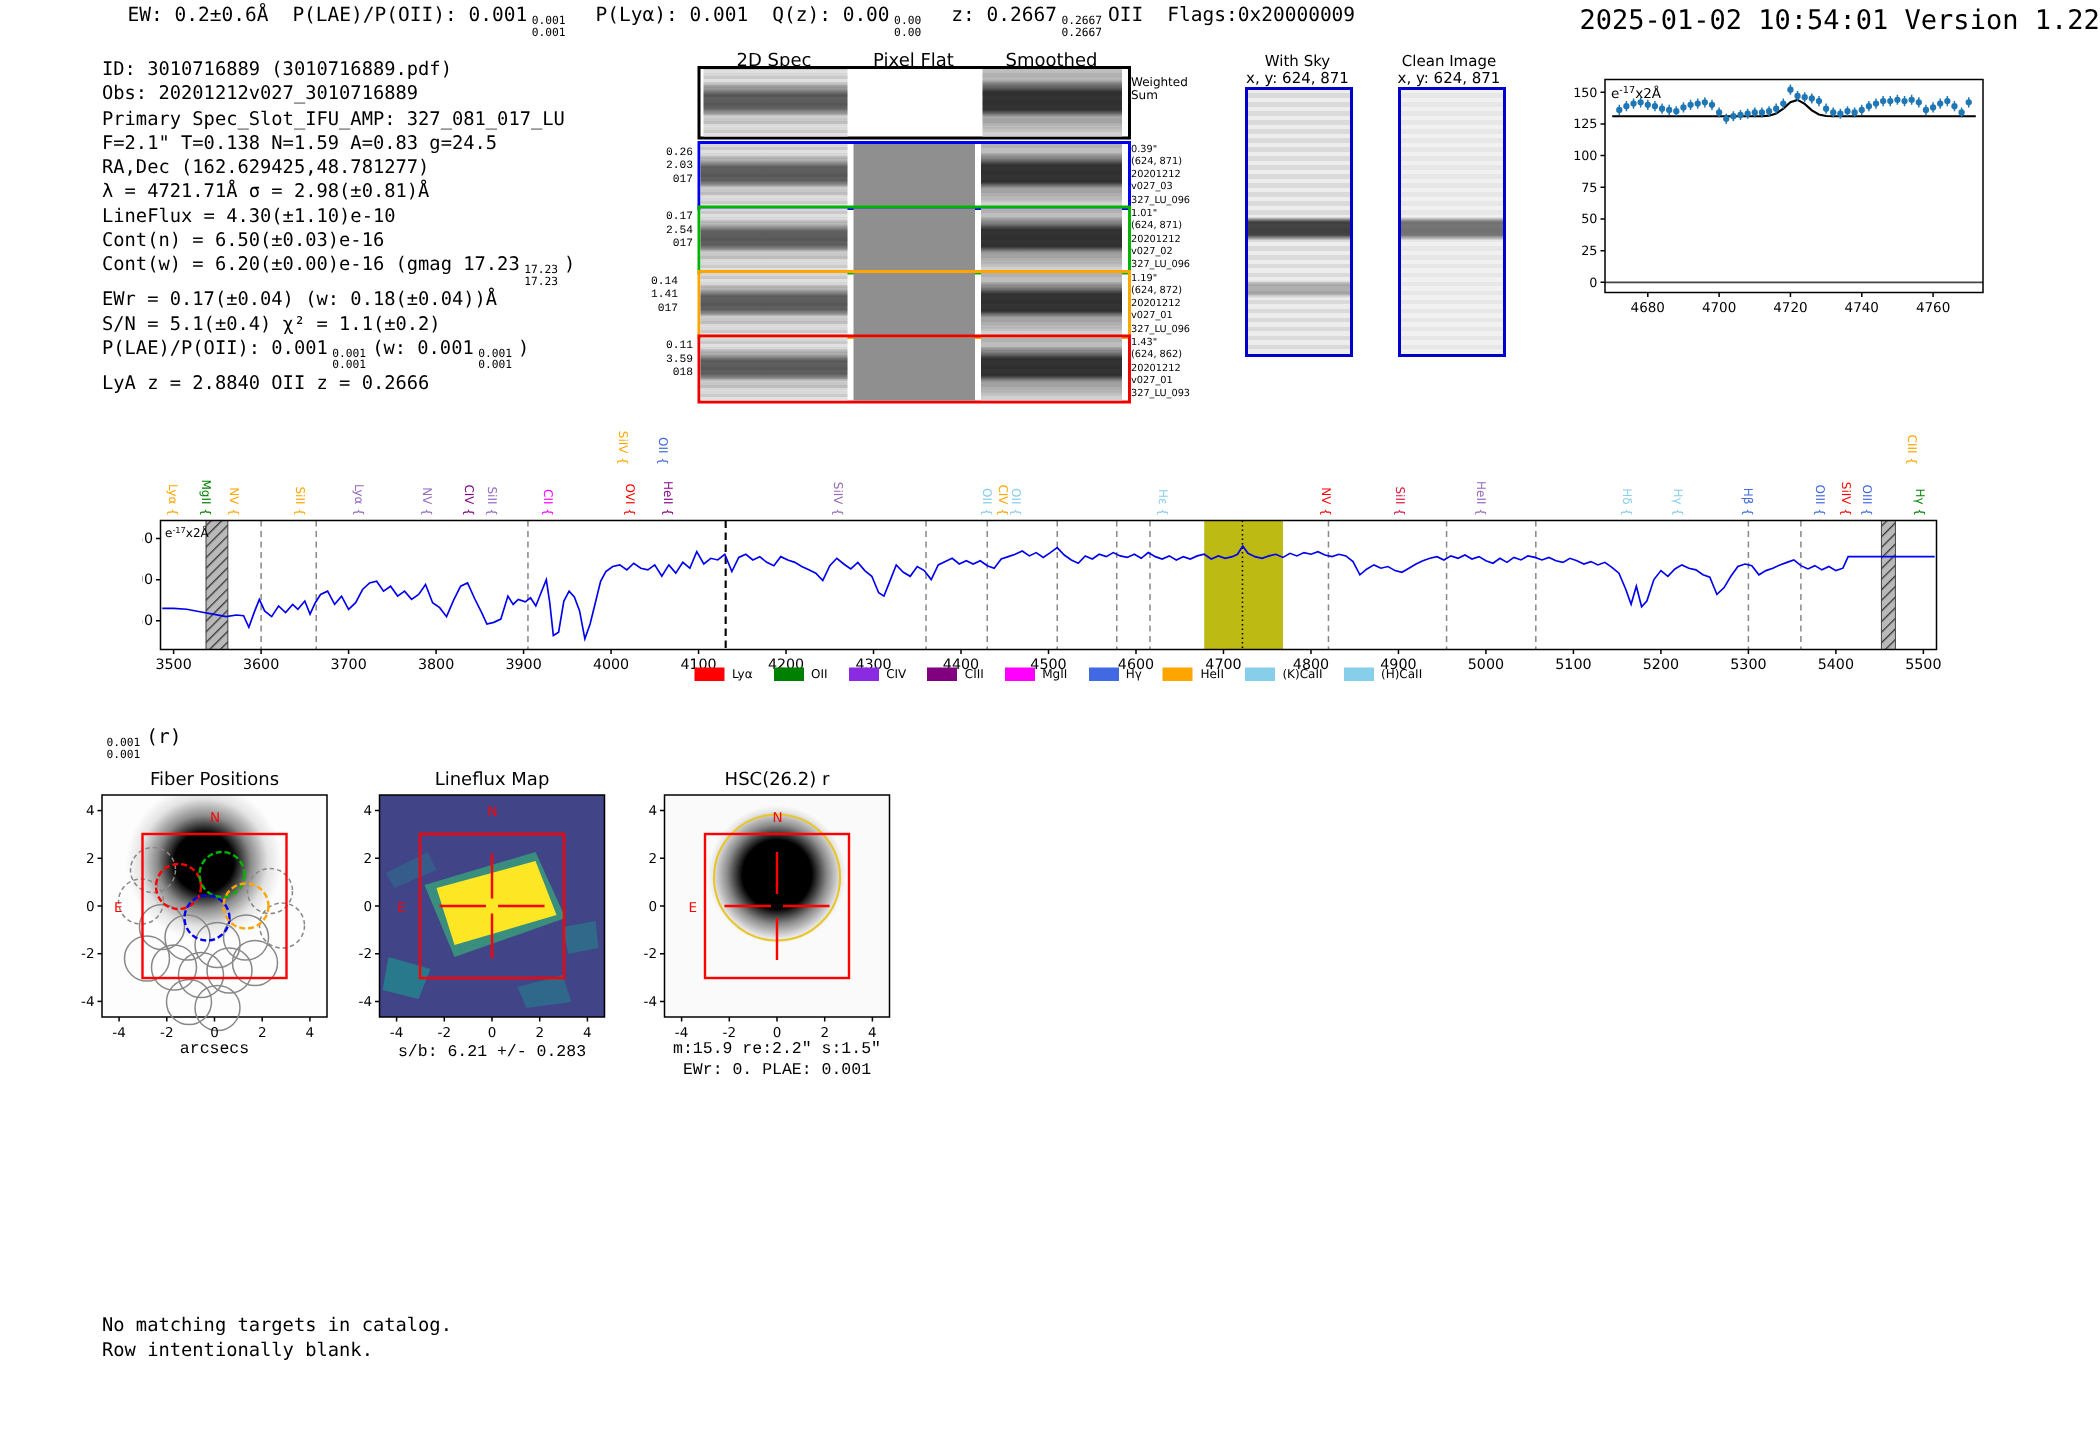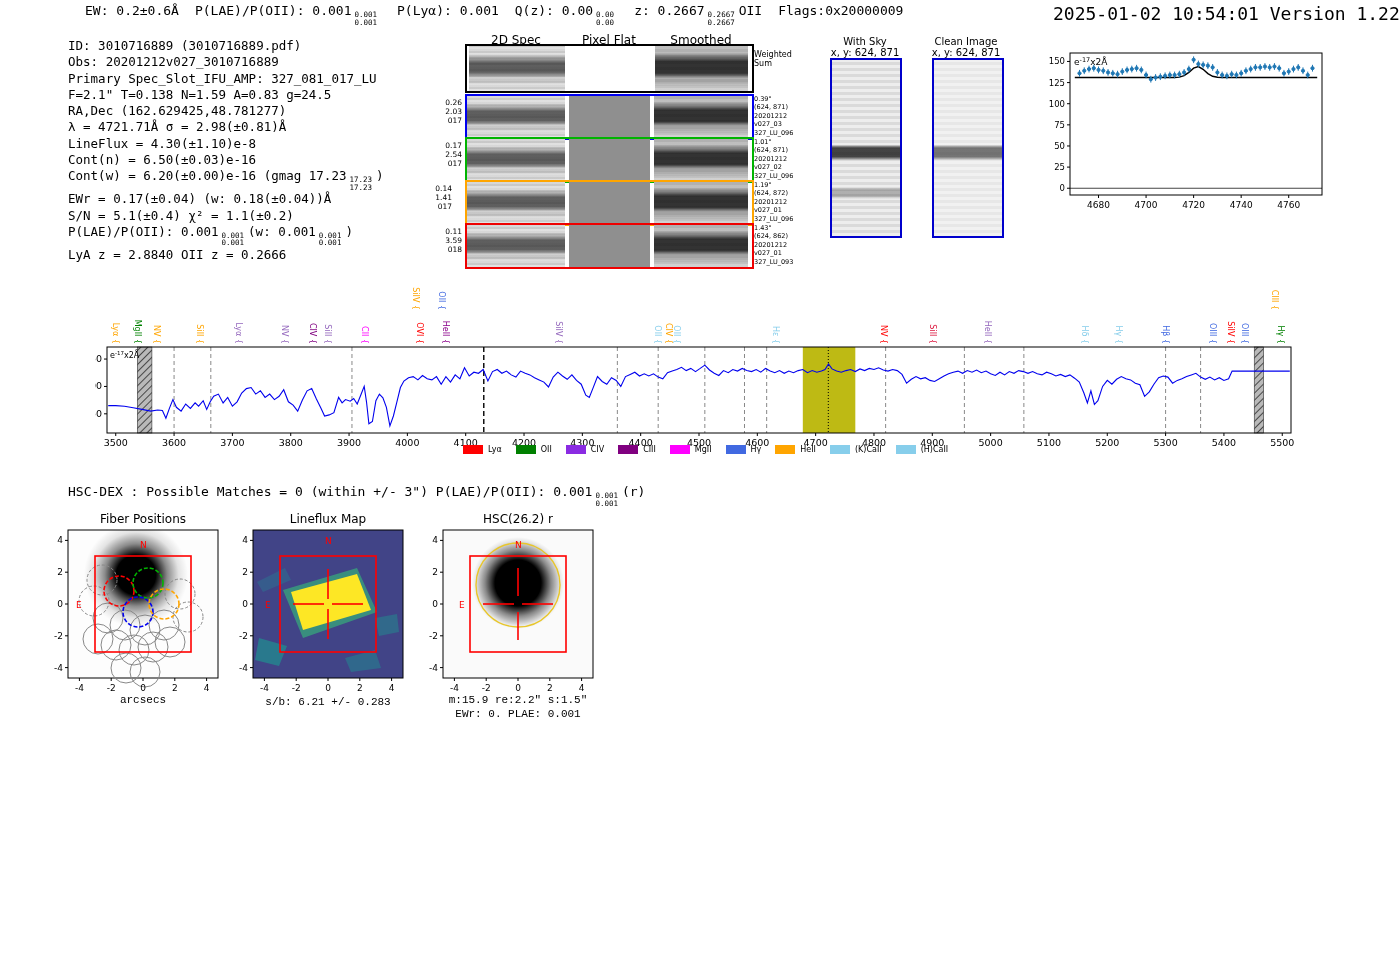--- a/index.html
+++ b/index.html
@@ -16,21 +16,21 @@
   .colhdr{font-size:12px;transform:translateX(-50%);white-space:nowrap;}
   .strip{position:absolute;top:0;bottom:0;}
   .noisy{background:
      linear-gradient(180deg, rgba(120,120,120,.10) 0 18%, rgba(40,40,40,.72) 38% 58%, rgba(120,120,120,.25) 70% 78%, rgba(150,150,150,.12) 86%),
      repeating-linear-gradient(0deg,#ececec 0 2px,#d2d2d2 2px 4px,#e2e2e2 4px 6px);}
   .smoothed{background:
      linear-gradient(180deg, rgba(0,0,0,.18) 0 14%, rgba(0,0,0,.78) 34% 60%, rgba(0,0,0,.25) 72% 82%, rgba(0,0,0,.10) 90%),
      repeating-linear-gradient(0deg,#e8e8e8 0 3px,#d8d8d8 3px 6px);}
   .flatgray{background:#8f8f8f;}
   .rowbox{position:absolute;width:285px;height:42px;border-width:2px;border-style:solid;}
-  .leftlbl{position:absolute;width:34px;text-align:right;font-size:7.5px;line-height:9px;}
+  .leftlbl{position:absolute;width:34px;text-align:right;font-size:7.5px;line-height:9px;font-family:Liberation Mono, monospace;}
   .rightlbl{position:absolute;width:72px;font-size:6.5px;line-height:8.4px;white-space:nowrap;}
   .skybox{position:absolute;width:68px;height:176px;border:2px solid #0000cc;}
   .skyfill{position:absolute;inset:0;background:
      linear-gradient(180deg, transparent 0 48%, rgba(25,25,25,.8) 50% 55%, transparent 57%, transparent 72%, rgba(60,60,60,.35) 74% 77%, transparent 79%),
      repeating-linear-gradient(0deg,#ededed 0 3px,#dadada 3px 6px);}
   .cleanfill{position:absolute;inset:0;background:
      linear-gradient(180deg, transparent 0 48%, rgba(50,50,50,.65) 50% 55%, transparent 57%),
      repeating-linear-gradient(0deg,#f1f1f1 0 3px,#e7e7e7 3px 6px);}
   .ctitle{font-size:10px;transform:translateX(-50%);white-space:nowrap;}
   #legend{left:448px;top:445px;display:flex;align-items:center;font-size:8px;white-space:nowrap;padding-left:15px;}
@@ -60,21 +60,21 @@
   </div>
   <div id="header-right" class="abs mono">2025-01-02 10:54:01  Version 1.22.3</div>
 
   <div id="info" class="abs mono">
     <div>ID: 3010716889 (3010716889.pdf)</div>
     <div>Obs: 20201212v027_3010716889</div>
     <div>Primary Spec_Slot_IFU_AMP: 327_081_017_LU</div>
     <div>F=2.1"  T=0.138  N=1.59  A=0.83  g=24.5</div>
     <div>RA,Dec (162.629425,48.781277)</div>
     <div>λ = 4721.71Å  σ = 2.98(±0.81)Å</div>
-    <div>LineFlux = 4.30(±1.10)e-8</div>
+    <div>LineFlux = 4.30(±1.10)e-10</div>
     <div>Cont(n) = 6.50(±0.03)e-16</div>
     <div><span>Cont(w) = 6.20(±0.00)e-16 (gmag 17.23</span><span class="frac">
           <span>17.23</span>
           <span>17.23</span>
         </span><span>)</span></div>
     <div>EWr = 0.17(±0.04) (w: 0.18(±0.04))Å</div>
     <div>S/N = 5.1(±0.4)  χ² = 1.1(±0.2)</div>
     <div><span>P(LAE)/P(OII): 0.001</span><span class="frac">
           <span>0.001</span>
           <span>0.001</span>
@@ -461,21 +461,21 @@
         <span class="sw" style="background: rgb(135, 206, 235);"></span>
         <span>(K)CaII</span>
       </span>
       <span class="item">
         <span class="sw" style="background: rgb(135, 206, 235);"></span>
         <span>(H)CaII</span>
       </span>
     </div>
 
   <div id="hscdex" class="abs mono">
-    <span>HSC-DEX : Possible Matches = 0 (within +/- 3")  P(LAE)/P(OII): 0.001</span><span class="frac">
+    <span class="frac">
         <span>0.001</span>
         <span>0.001</span>
       </span><span>(r)</span>
   </div>
 
   <div class="abs ptitle" style="left:143px;top:512px;">Fiber Positions</div>
   <div class="abs ptitle" style="left:328px;top:512px;">Lineflux Map</div>
   <div class="abs ptitle" style="left:518px;top:512px;">HSC(26.2) r</div>
 
   <svg id="fiber" class="abs" style="left:40px;top:518px;" width="200" height="190">
@@ -627,13 +627,17 @@
         <line x1="25" y1="22.4" x2="28" y2="22.4" stroke="#000"></line>
         <text x="23" y="25.4" text-anchor="end" font-size="9" fill="#000">4</text>
       </g>
   </svg>
 
   <div class="abs pcap" style="left:143px;top:694px;">arcsecs</div>
   <div class="abs pcap" style="left:328px;top:696px;">s/b: 6.21 +/- 0.283</div>
   <div class="abs pcap" style="left:518px;top:694px;">m:15.9 re:2.2" s:1.5"</div>
   <div class="abs pcap" style="left:518px;top:708px;">EWr: 0. PLAE: 0.001</div>
 
+  <div id="footer" class="abs mono">
+    <div>No matching targets in catalog.</div>
+    <div>Row intentionally blank.</div>
+  </div>
 </div>
 
 </body></html>

